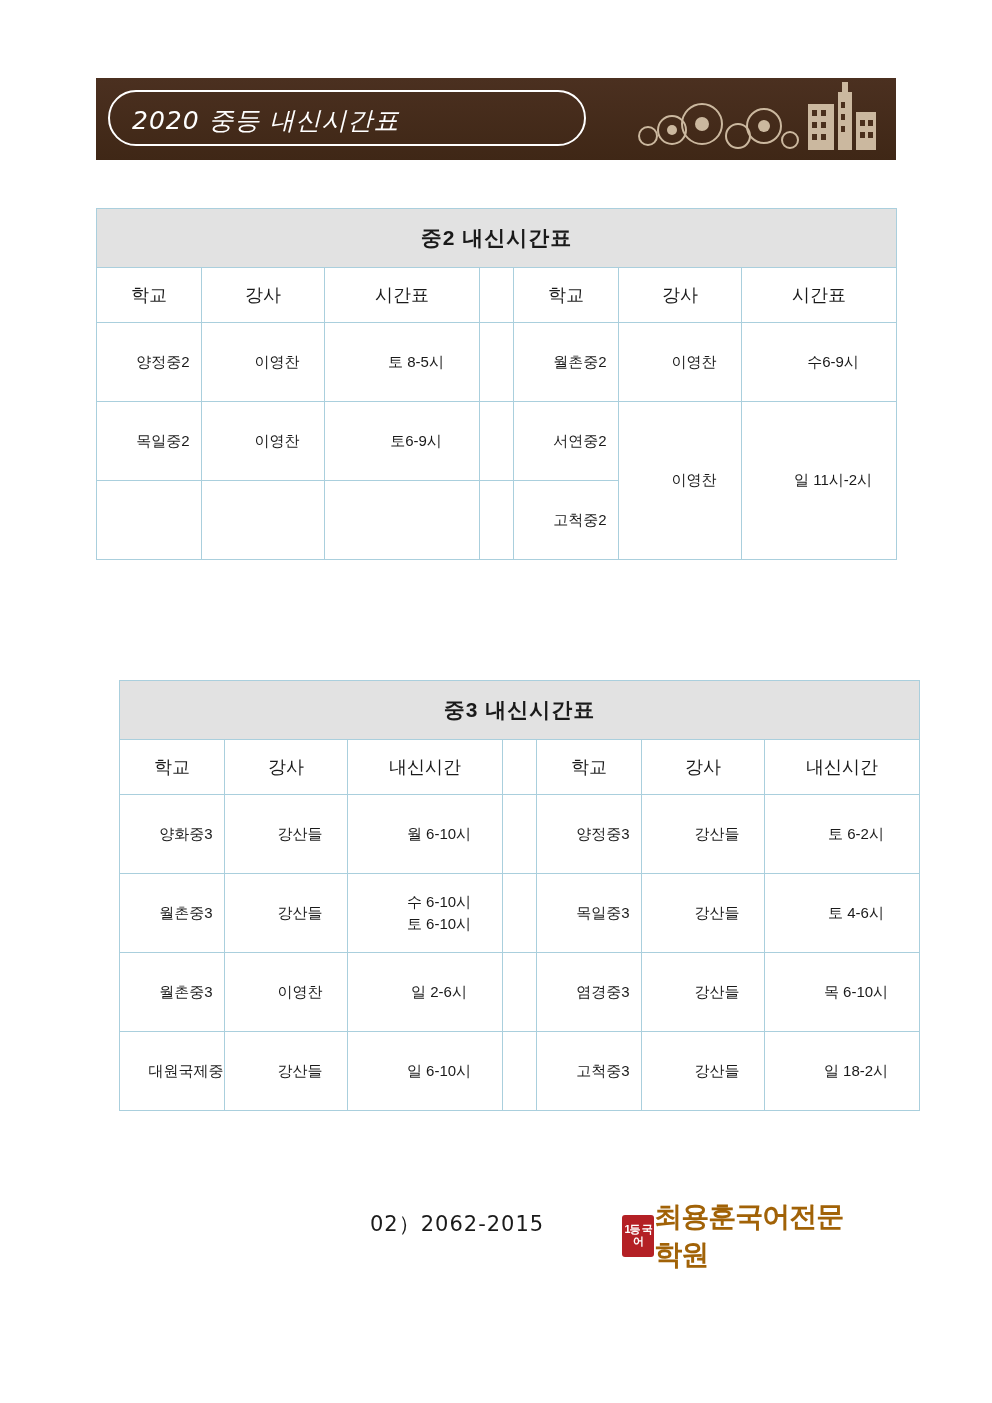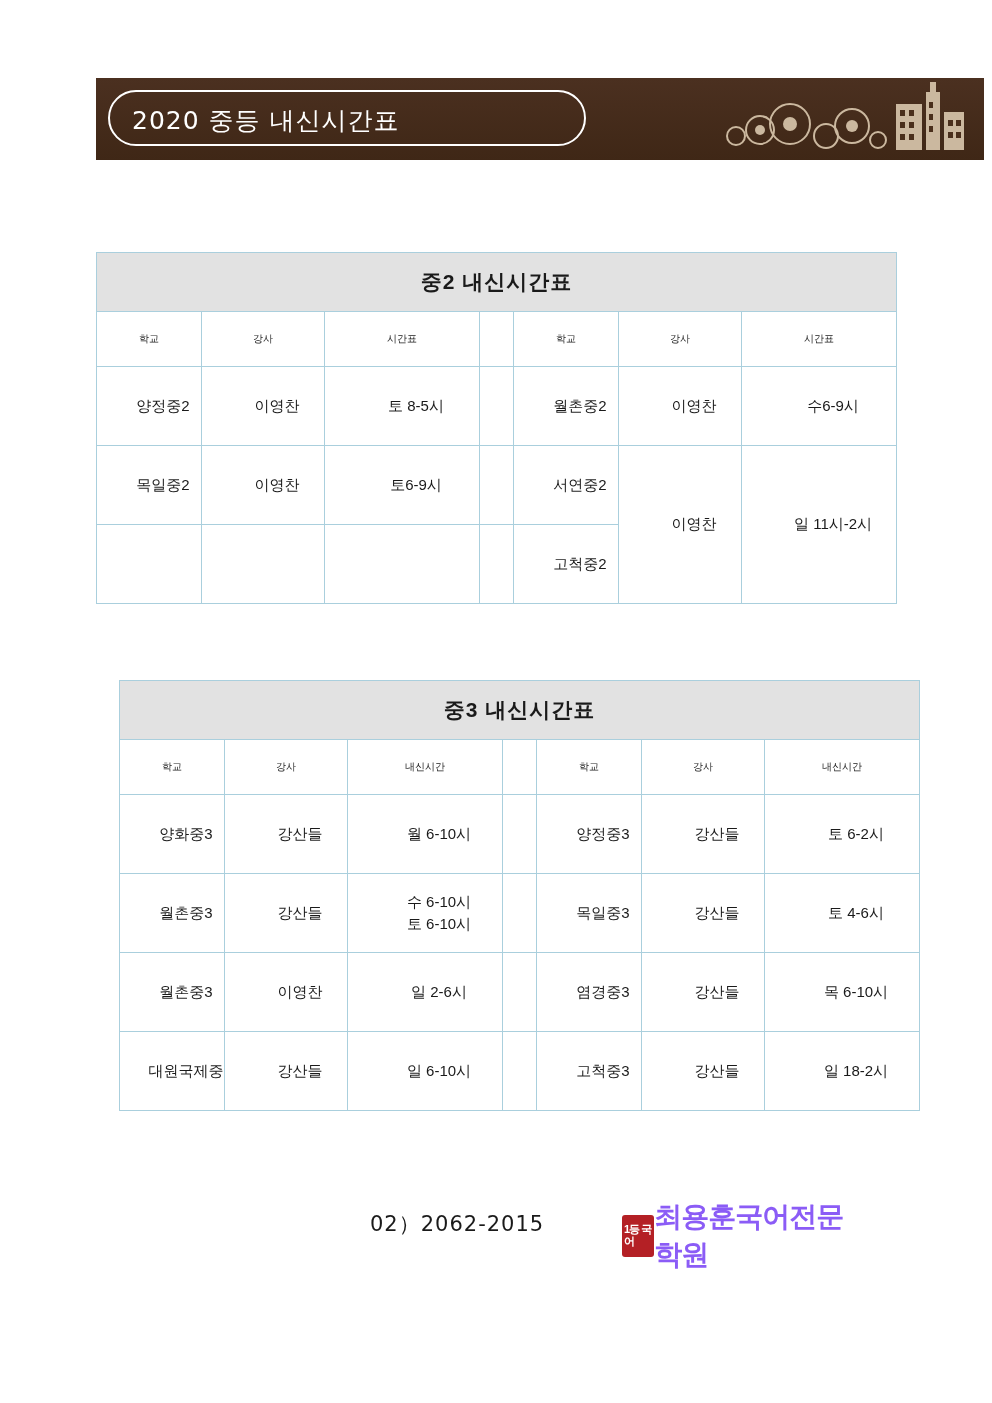--- a/index.html
+++ b/index.html
@@ -14,25 +14,26 @@
     font-family: "Liberation Sans", "DejaVu Sans", sans-serif;
     color: #1a1a1a;
     overflow: hidden;
   }
 
   
   .banner {
     position: absolute;
     left: 96px;
     top: 78px;
-    width: 888px;
+    width: 800px;
     height: 82px;
     background: #4a2f1c;
     background: linear-gradient(180deg, #4b3020 0%, #3f2716 100%);
     overflow: hidden;
+    font-style: italic;
   }
   .banner-title-box {
     position: absolute;
     left: 12px;
     top: 12px;
     width: 478px;
     height: 56px;
     border: 2px solid #ffffff;
     border-radius: 28px;
     box-sizing: border-box;
@@ -76,21 +77,21 @@
   }
   .sheet .caption {
     background: #e2e2e2;
     height: 58px;
     font-size: 21px;
     font-weight: bold;
     letter-spacing: 1px;
   }
   .sheet .hdr td {
     height: 54px;
-    font-size: 10px;
+    font-size: 18px;
     text-align: center;
   }
   .sheet .body td {
     height: 78px;
     padding-left: 28px;
   }
   .gap {
     border-top: 1px solid #aacfdd;
     border-bottom: 1px solid #aacfdd;
     border-left: 1px solid #aacfdd;
@@ -128,33 +129,33 @@
   .logo-stamp {
     width: 40px;
     height: 42px;
     background: #b42025;
     color: #ffffff;
     font-size: 11px;
     line-height: 1.05;
     display: flex;
     align-items: center;
     justify-content: center;
-    text-align: left;
+    text-align: center;
     letter-spacing: -1px;
     border-radius: 3px;
     font-weight: bold;
     padding: 2px;
     box-sizing: border-box;
   }
   .logo-text {
     margin-left: 0;
     font-size: 28px;
     font-weight: bold;
     letter-spacing: -1px;
-    color: #8b5cf6;
+    color: #a16207;
   }
 </style>
 </head>
 <body>
 
 <div class="banner">
   <div class="banner-title-box"></div>
   <div class="banner-title">2020 중등 내신시간표</div>
   <svg class="banner-art" viewBox="0 0 260 82" xmlns="http://www.w3.org/2000/svg">
     <g fill="none" stroke="#cbb89f" stroke-width="2">
@@ -185,21 +186,21 @@
       <rect x="211" y="36" width="4" height="6"></rect>
       <rect x="211" y="48" width="4" height="6"></rect>
       <rect x="230" y="42" width="5" height="6"></rect>
       <rect x="238" y="42" width="5" height="6"></rect>
       <rect x="230" y="54" width="5" height="6"></rect>
       <rect x="238" y="54" width="5" height="6"></rect>
     </g>
   </svg>
 </div>
 
-<table class="sheet" style="top:208px;margin-top:44px;">
+<table class="sheet" style="top:208px;">
   <colgroup>
     <col style="width:105px">
       <col style="width:123px">
       <col style="width:155px">
     <col style="width:34px">
     <col style="width:105px">
       <col style="width:123px">
       <col style="width:155px">
   </colgroup>
   <tbody>

